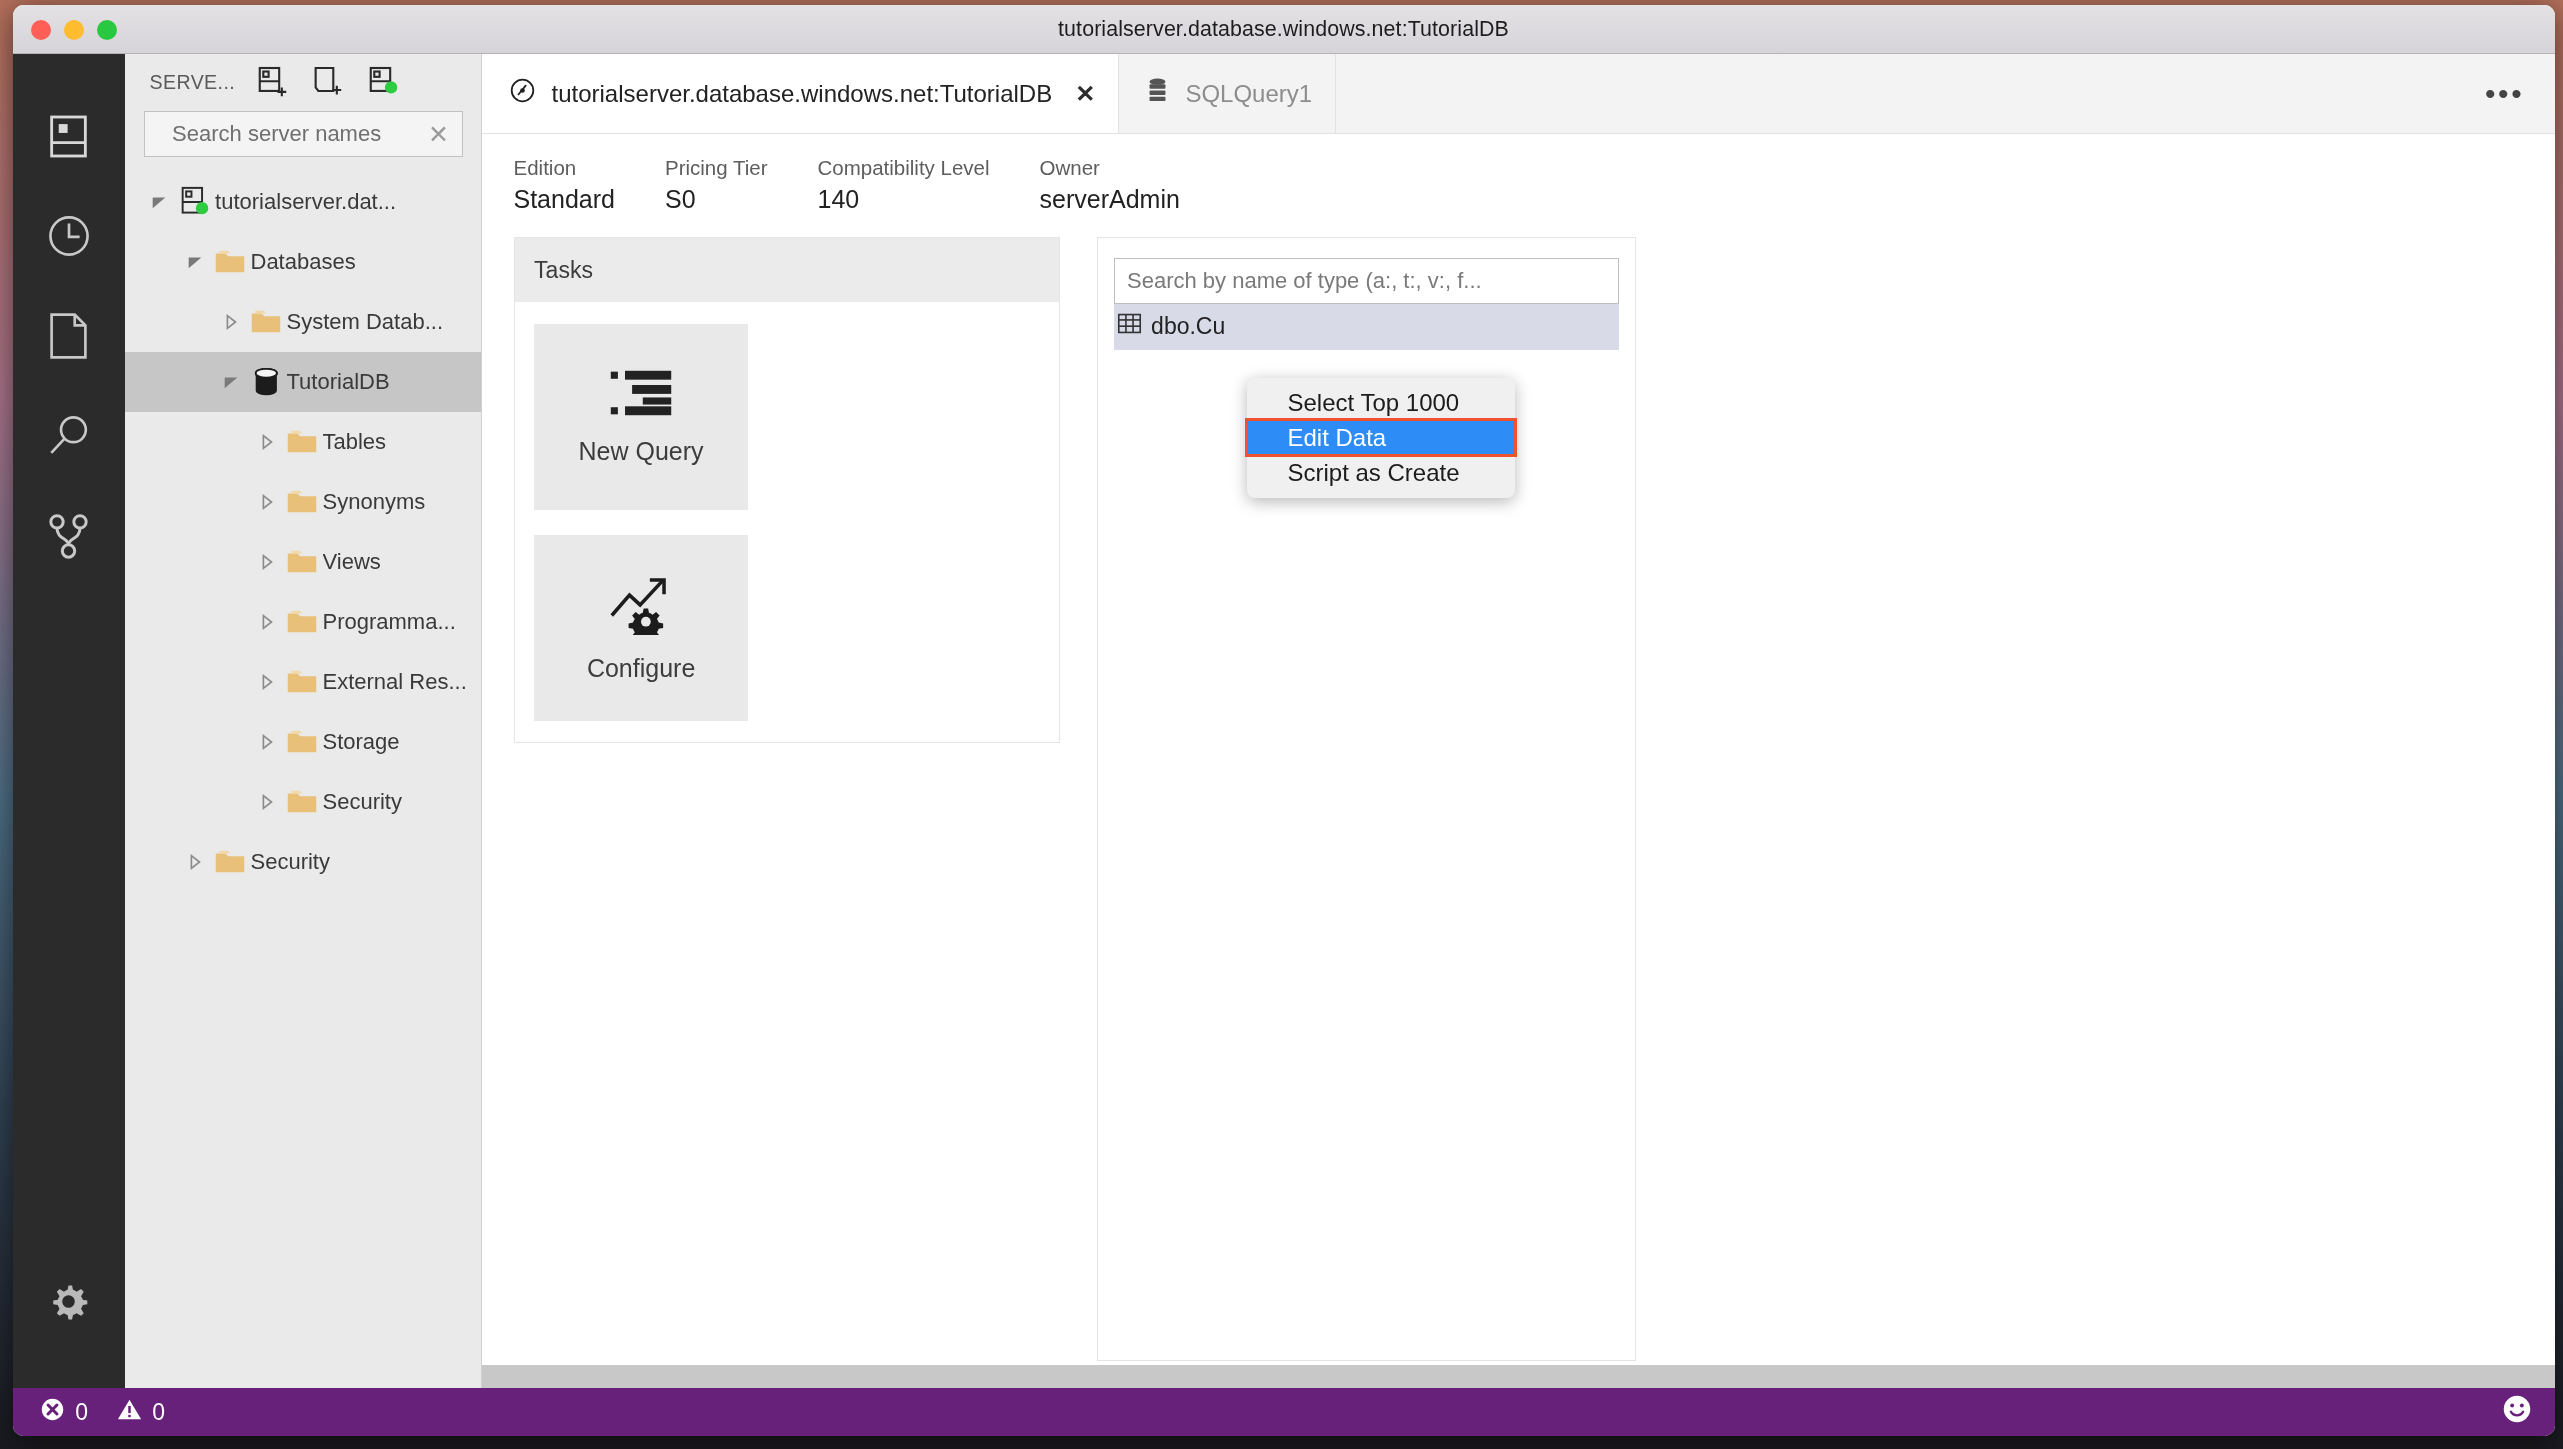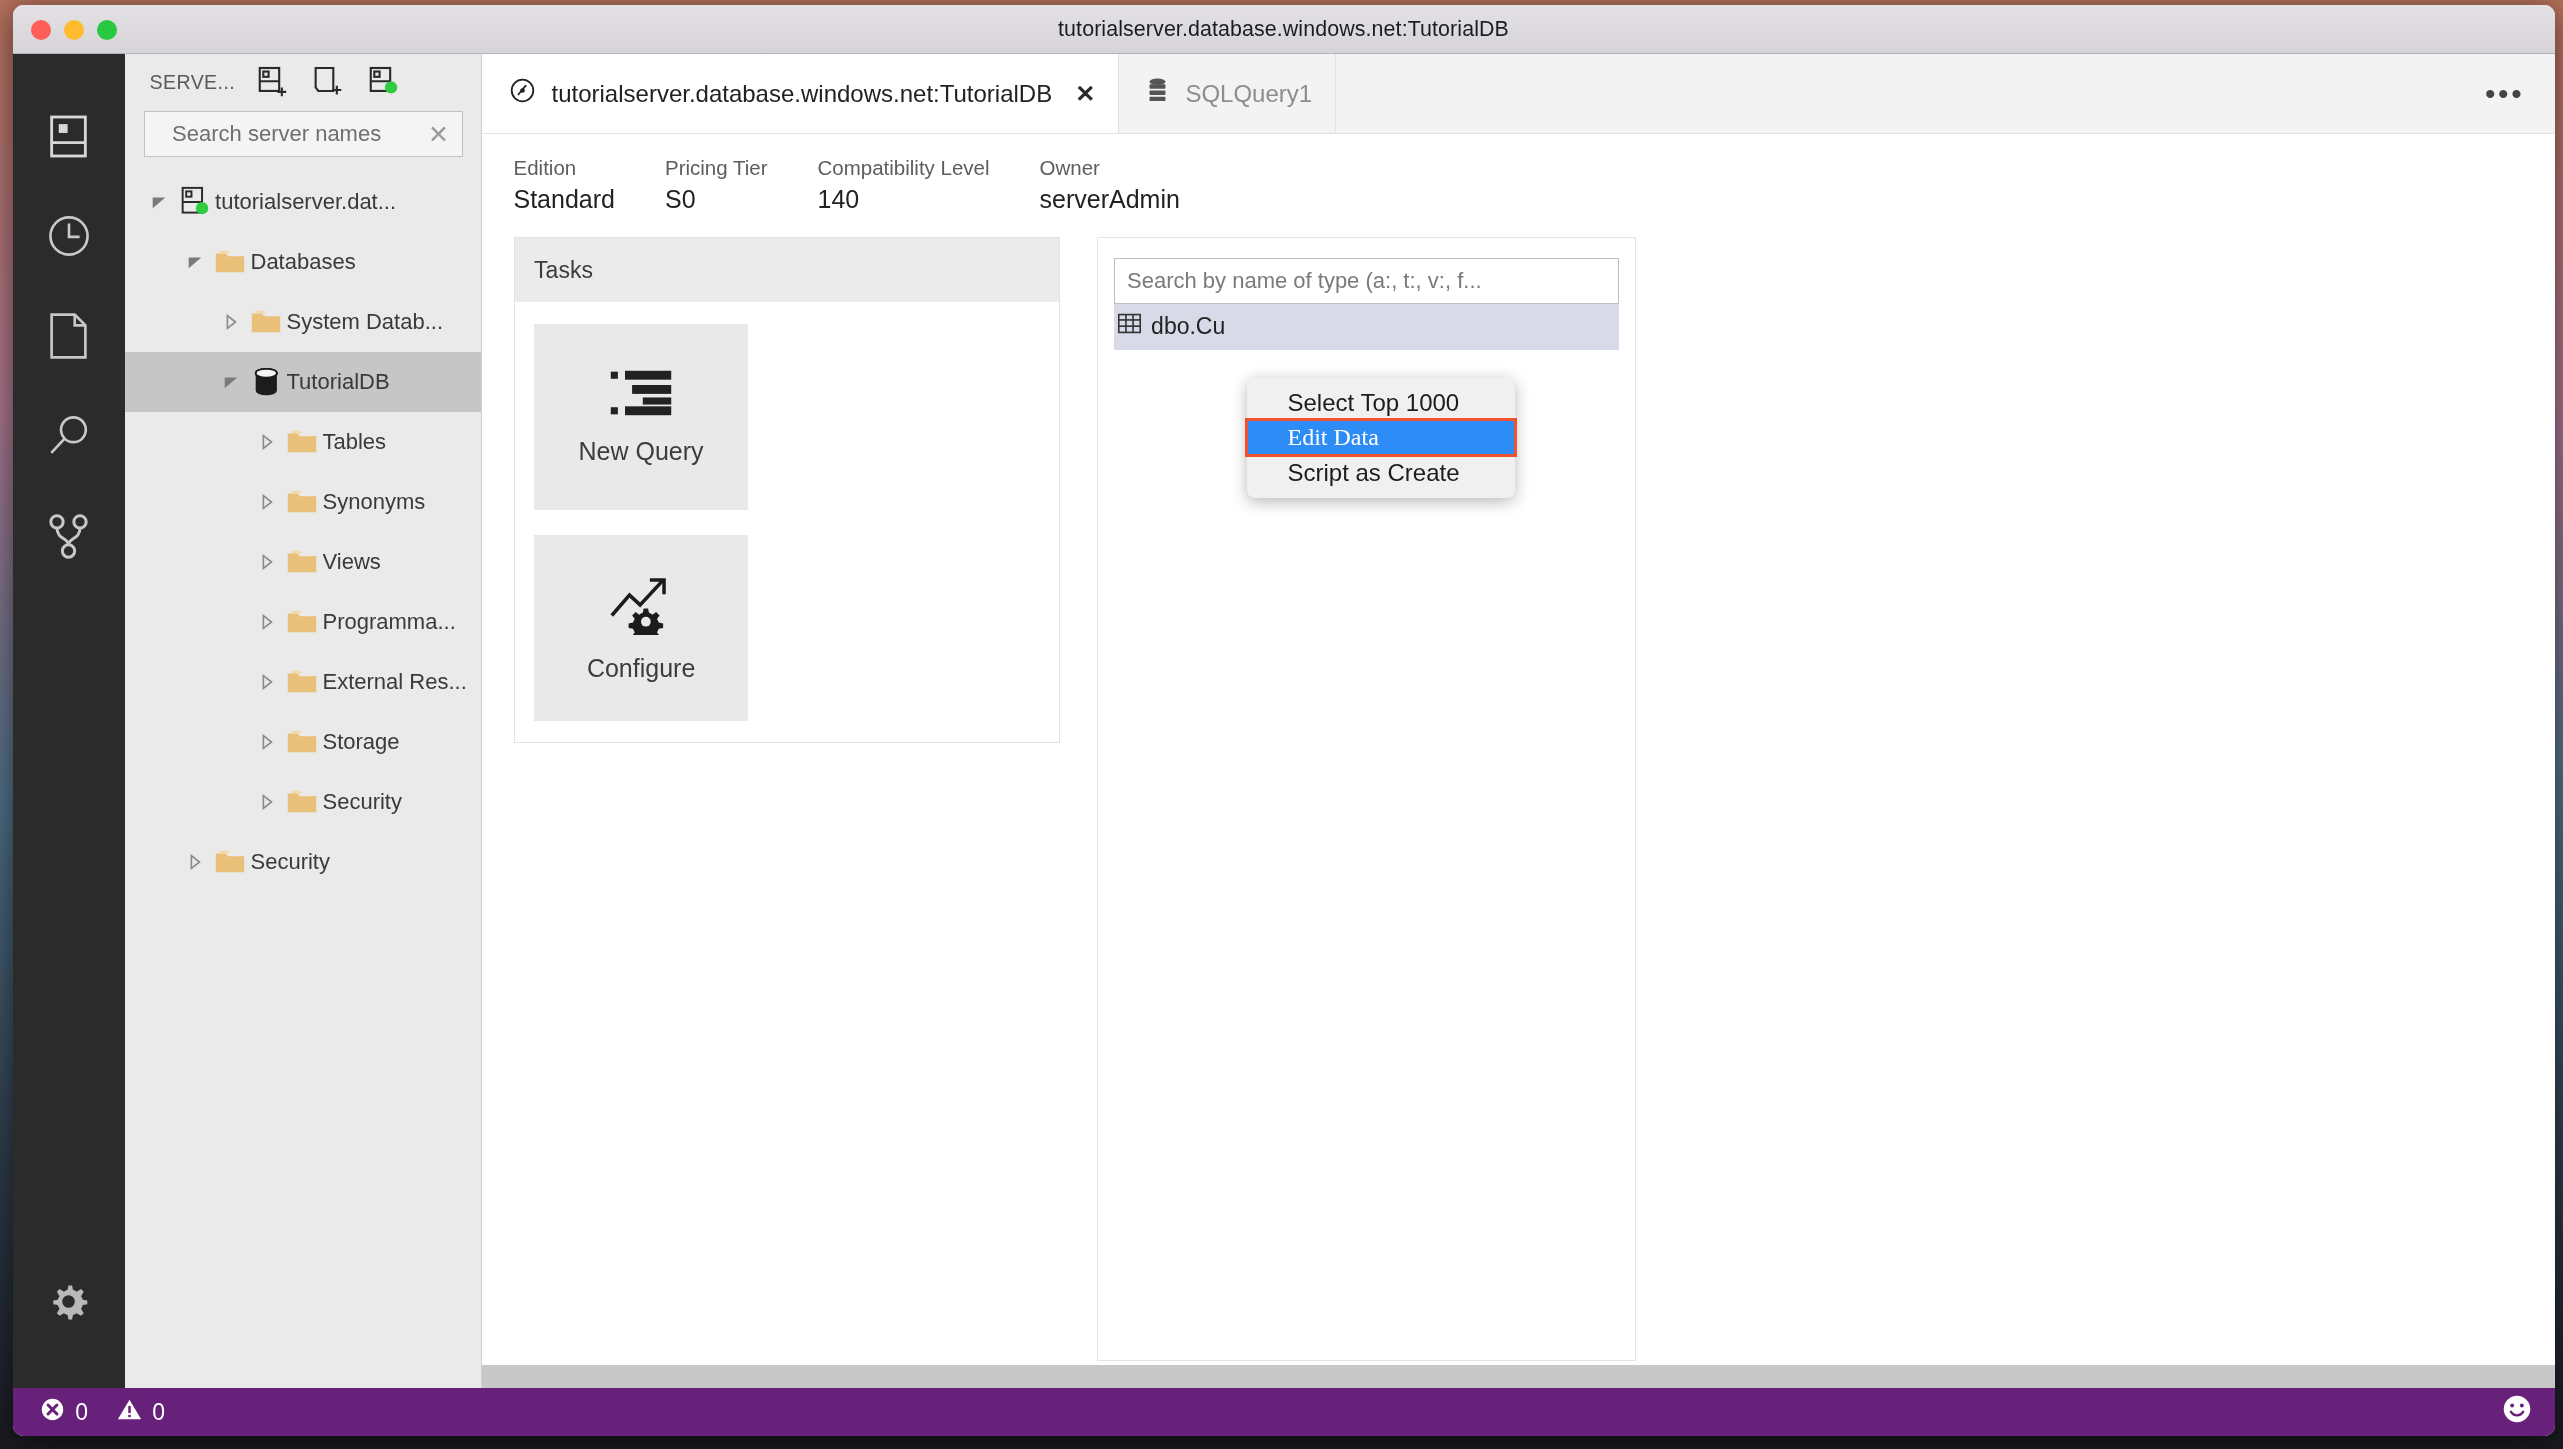--- a/index.html
+++ b/index.html
@@ -186,21 +186,21 @@
     padding: 7.1px 0;
     z-index: 50;
   }
   .ctx-item {
     height: 35px; display: flex; align-items: center;
     padding-left: 41px; font-size: 24px; color: #1c1c1c;
     white-space: nowrap;
   }
   .ctx-item.highlight {
     background: #2d8cf5; color: #fff;
-    outline: 3.6px solid #f0522f; outline-offset: -1.8px; font-family: Liberation Serif, serif;
+    outline: 3.6px solid #f0522f; outline-offset: -1.8px;
   }
 
   
   #hscroll { height: 27px; background: #ffffff; position: relative; flex: 0 0 27px; }
   #hscroll-track { position: absolute; left: 0; right: 0; bottom: 0; height: 23px; background: #c8c8c8; }
 
   
   #statusbar {
     height: 48px; background: #68217a; display: flex; align-items: center;
     padding: 0 23px 0 27px; color: #fff; font-size: 23px; gap: 9px;

